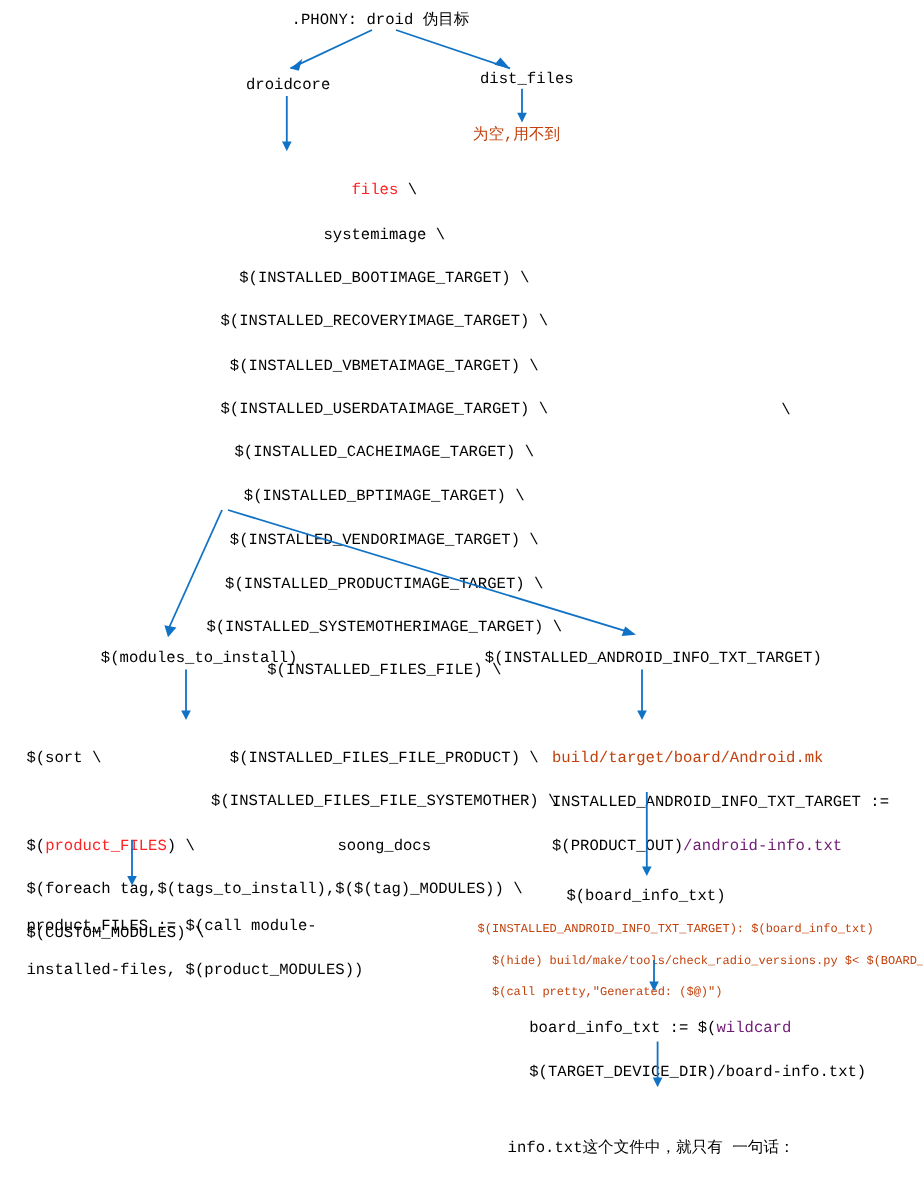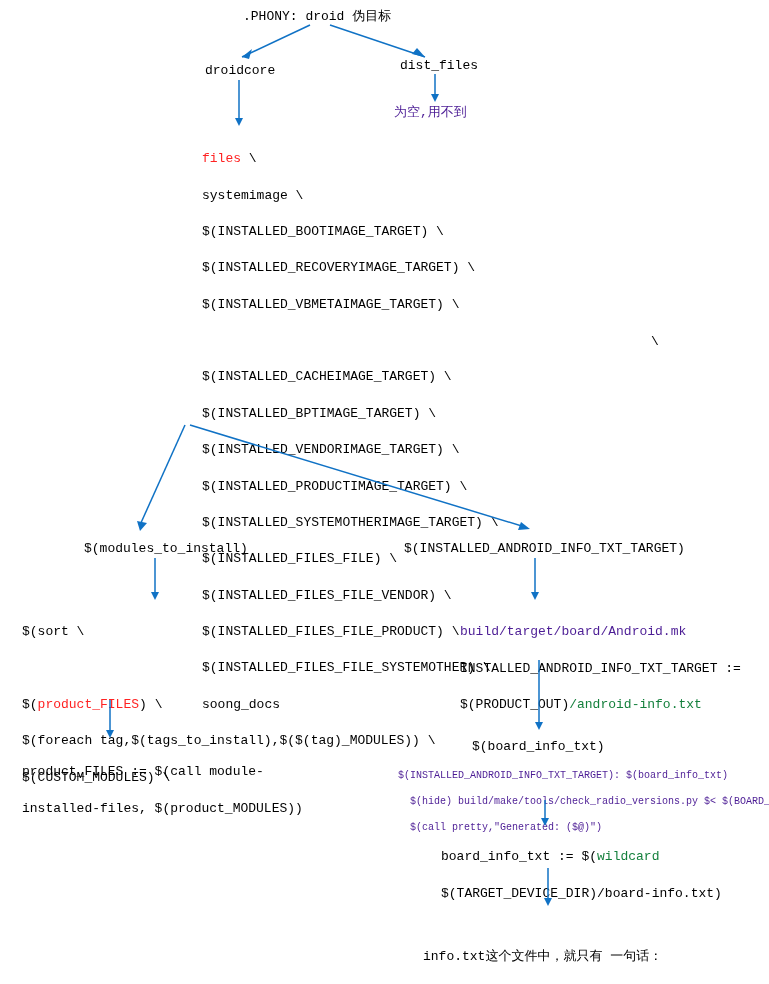--- a/index.html
+++ b/index.html
@@ -1,20 +1,20 @@
 <!DOCTYPE html>
 <html><head>
 <meta charset="utf-8">
 <style>
 * { margin:0; padding:0; box-sizing:border-box; }
 body { width:769px; height:984px; font-family:"Consolas","Monaco","Courier New",monospace; font-size:13px; background:#fff; position:relative; color:#000; }
 .node { position:absolute; white-space:pre; line-height:1.4; }
-.blue { color:#4c1d95; }
+.blue { color:#c2410c; }
 .red { color:#f22; }
-.purple { color:#15803d; }
+.purple { color:#701a75; }
 .tiny { font-size:10px; line-height:1.3; }
 svg.arrow { position:absolute; overflow:visible; pointer-events:none; }
 svg.arrow path, svg.arrow line { stroke:#1072c5; stroke-width:1.5; fill:none; }
 svg.arrow .head { fill:#1072c5; stroke:none; }
 </style>
 </head>
 <body>
 
 <div class="node" style="left:243px;top:8px;"><span>.PHONY: droid 伪目标</span></div>
 
@@ -34,34 +34,34 @@
 <line x1="5" y1="0" x2="5" y2="22"></line>
     <polygon class="head" points="5,28 1,20 9,20"></polygon>
 </svg>
 <div class="node blue" style="left:394px;top:104px;"><span>为空,用不到</span></div>
 
 <svg class="arrow" style="left:234px;top:80px;width:10px;height:48px;">
 <line x1="5" y1="0" x2="5" y2="40"></line>
     <polygon class="head" points="5,46 1,38 9,38"></polygon>
 </svg>
 
-<div class="node" style="left:202px;top:132px;">
+<div class="node" style="left:172px;top:132px;text-align:center;">
 <span class="red">files</span><span> \</span>
 <br><span>systemimage \</span>
 <br><span>$(INSTALLED_BOOTIMAGE_TARGET) \</span>
 <br><span>$(INSTALLED_RECOVERYIMAGE_TARGET) \</span>
 <br><span>$(INSTALLED_VBMETAIMAGE_TARGET) \</span>
-<br>
+<br><span>$(INSTALLED_USERDATAIMAGE_TARGET) \</span>
 <br><span>$(INSTALLED_CACHEIMAGE_TARGET) \</span>
 <br><span>$(INSTALLED_BPTIMAGE_TARGET) \</span>
 <br><span>$(INSTALLED_VENDORIMAGE_TARGET) \</span>
 <br><span>$(INSTALLED_PRODUCTIMAGE_TARGET) \</span>
 <br><span>$(INSTALLED_SYSTEMOTHERIMAGE_TARGET) \</span>
 <br><span>$(INSTALLED_FILES_FILE) \</span>
-<br><span>$(INSTALLED_FILES_FILE_VENDOR) \</span>
+<br>
 <br><span>$(INSTALLED_FILES_FILE_PRODUCT) \</span>
 <br><span>$(INSTALLED_FILES_FILE_SYSTEMOTHER) \</span>
 <br><span>soong_docs</span>
 </div>
 <div class="node" style="left:651px;top:333px;">\</div>
 
 <svg class="arrow" style="left:125px;top:425px;width:70px;height:110px;">
 <line x1="60" y1="0" x2="15" y2="100"></line>
     <polygon class="head" points="15,106 12,96 22,98"></polygon>
 </svg>

